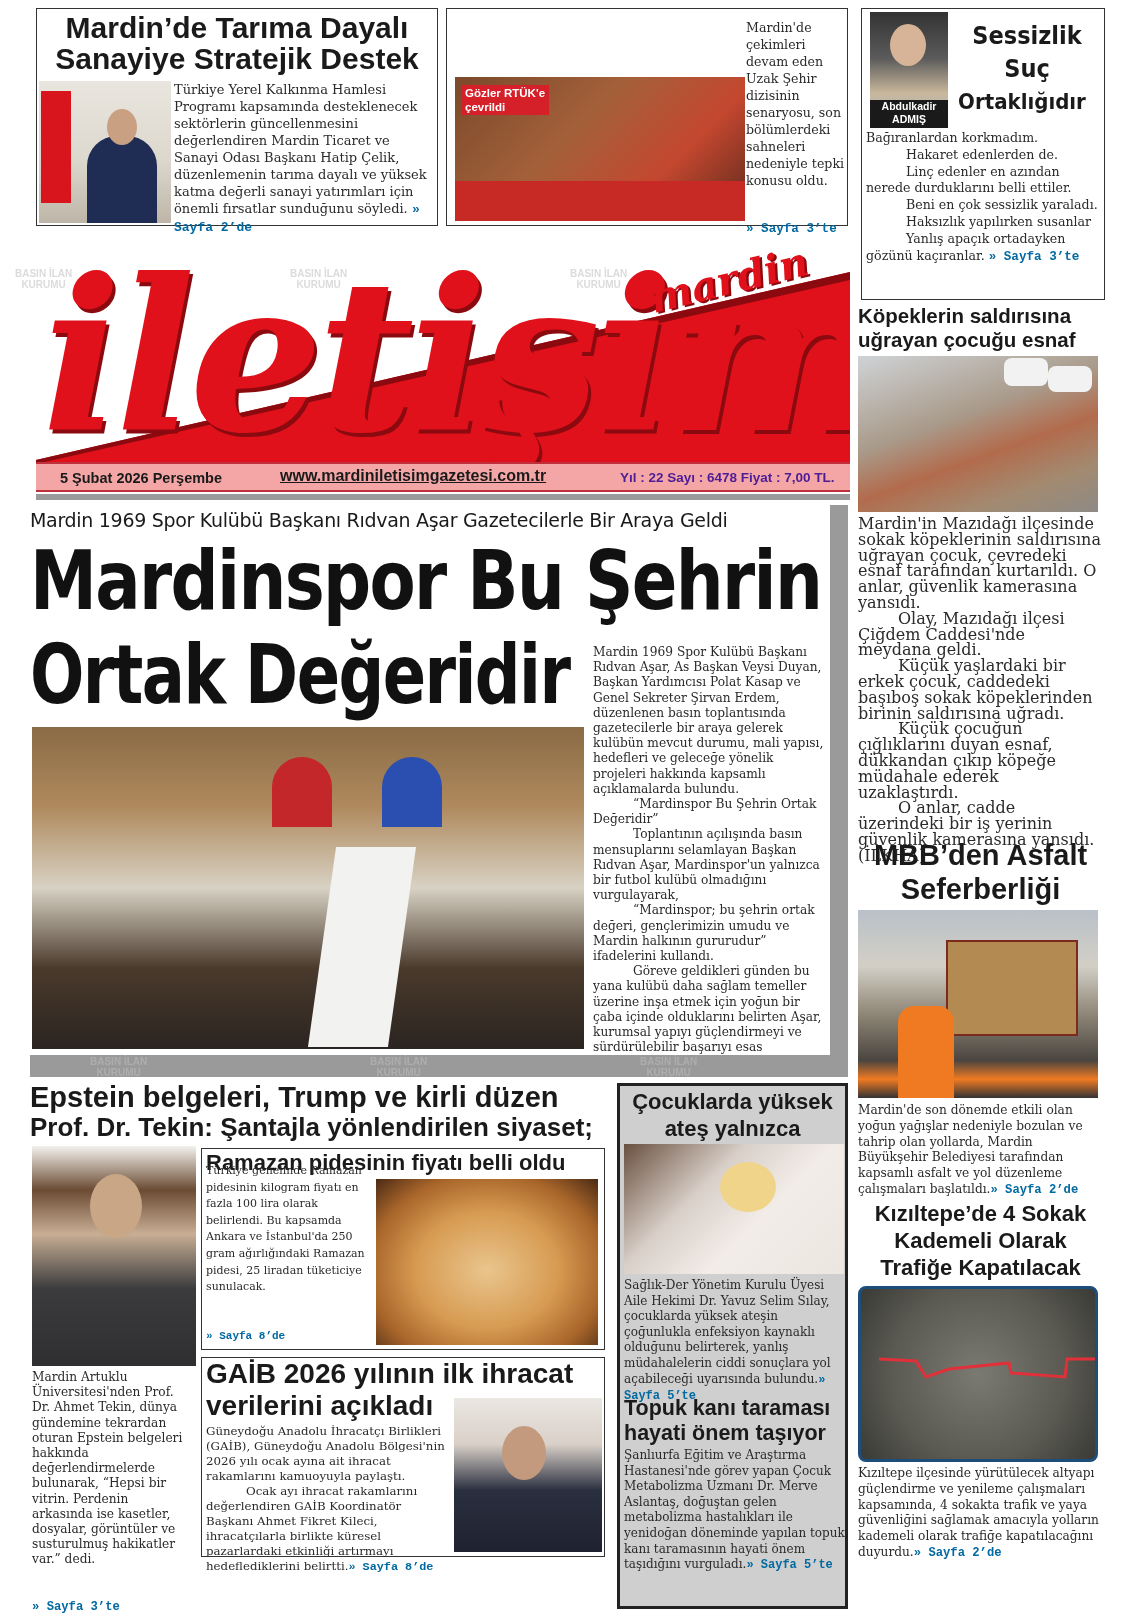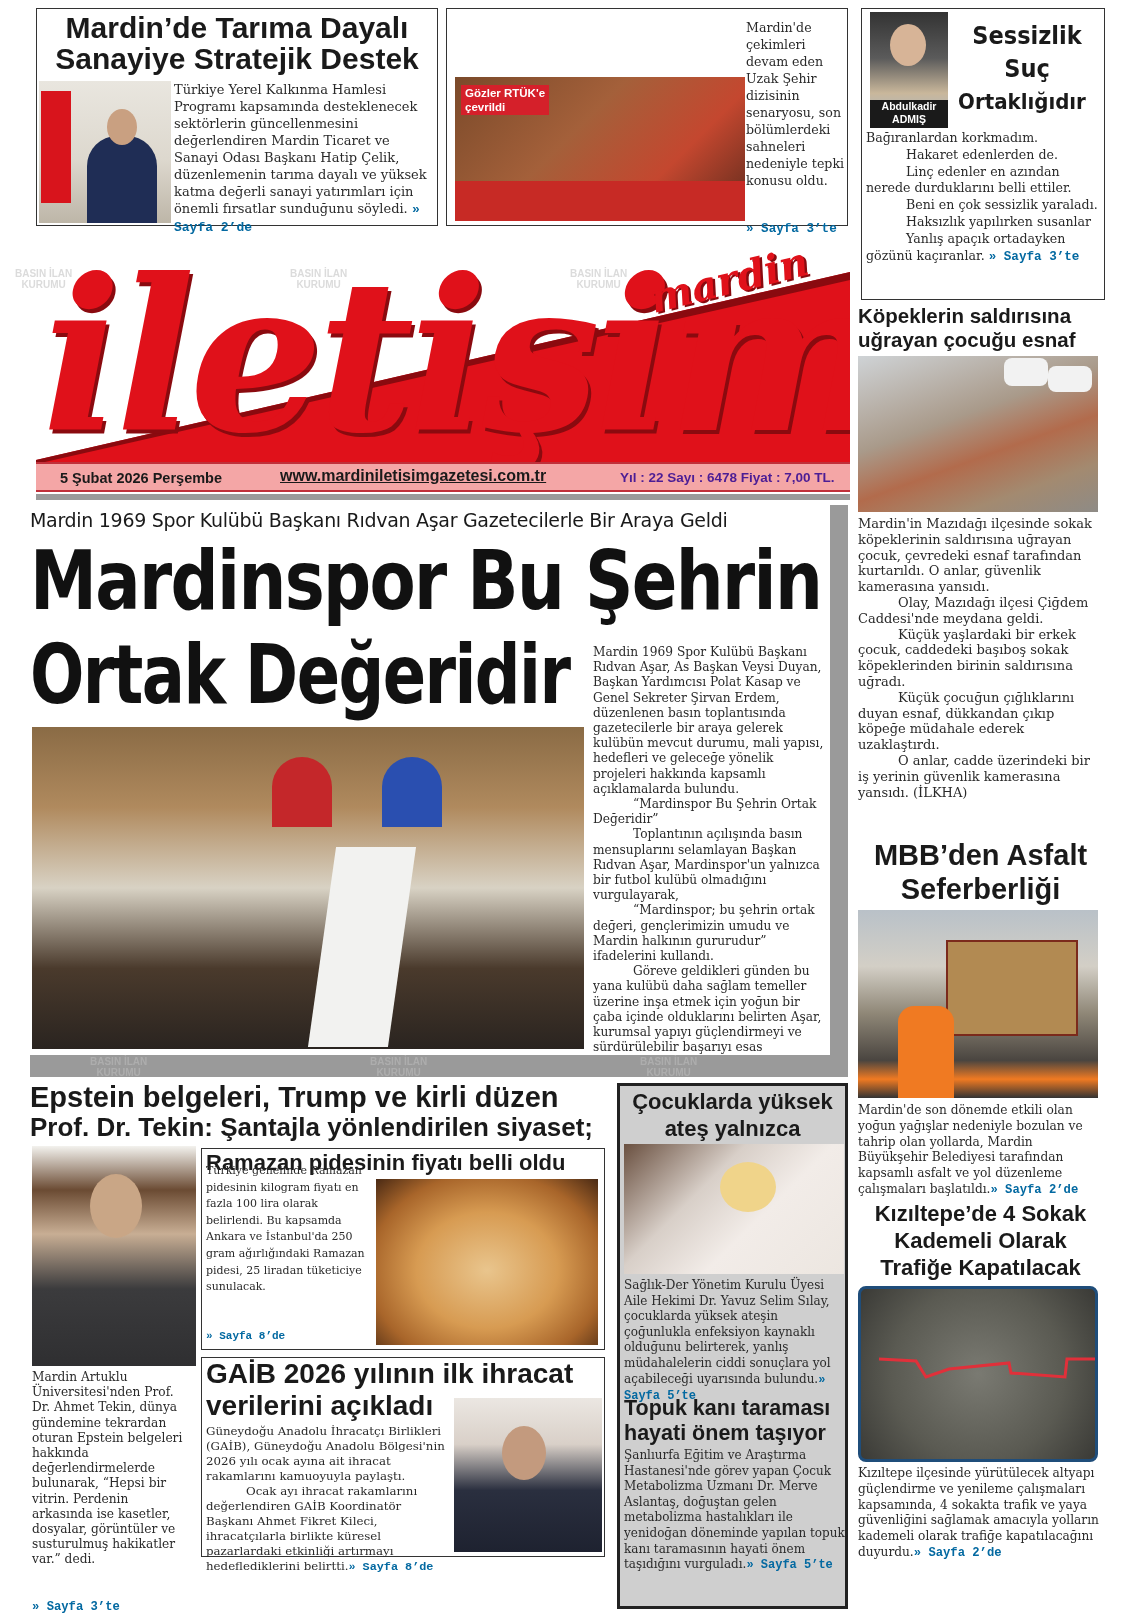--- a/index.html
+++ b/index.html
@@ -126,21 +126,21 @@
 </div>
 <div class="abs gray-bar" style="left:30px;top:1055px;width:818px;height:22px;"></div>
 <div class="abs gray-bar" style="left:830px;top:505px;width:18px;height:572px;"></div>
 
 <div class="abs" style="left:858px;top:304px;width:245px;height:530px;">
   <div class="hl" style="text-align:left;font-size:20.5px;line-height:24px;width:240px;">Köpeklerin saldırısına uğrayan çocuğu esnaf kurtardı</div>
   <div class="photo ph-dogs" style="left:0;top:52px;width:240px;height:156px;">
     <div style="position:absolute;right:6px;top:10px;width:44px;height:26px;background:#f2f2f2;border-radius:8px;"></div>
     <div style="position:absolute;right:50px;top:2px;width:44px;height:28px;background:#f2f2f2;border-radius:8px;"></div>
   </div>
-  <div class="body abs" style="left:0;top:212px;width:243px;font-size:13px;line-height:15.8px;">
+  <div class="body abs" style="left:0;top:212px;width:243px;font-size:16px;line-height:15.8px;">
     <p>Mardin'in Mazıdağı ilçesinde sokak köpeklerinin saldırısına uğrayan çocuk, çevredeki esnaf tarafından kurtarıldı. O anlar, güvenlik kamerasına yansıdı.</p>
     <p class="ind">Olay, Mazıdağı ilçesi Çiğdem Caddesi'nde meydana geldi.</p>
     <p class="ind">Küçük yaşlardaki bir erkek çocuk, caddedeki başıboş sokak köpeklerinden birinin saldırısına uğradı.</p>
     <p class="ind">Küçük çocuğun çığlıklarını duyan esnaf, dükkandan çıkıp köpeğe müdahale ederek uzaklaştırdı.</p>
     <p class="ind">O anlar, cadde üzerindeki bir iş yerinin güvenlik kamerasına yansıdı. (İLKHA)</p>
   </div>
 </div>
 
 <div class="abs" style="left:858px;top:838px;width:245px;height:360px;">
   <div class="hl" style="font-size:29px;line-height:34px;">MBB’den Asfalt</div>

